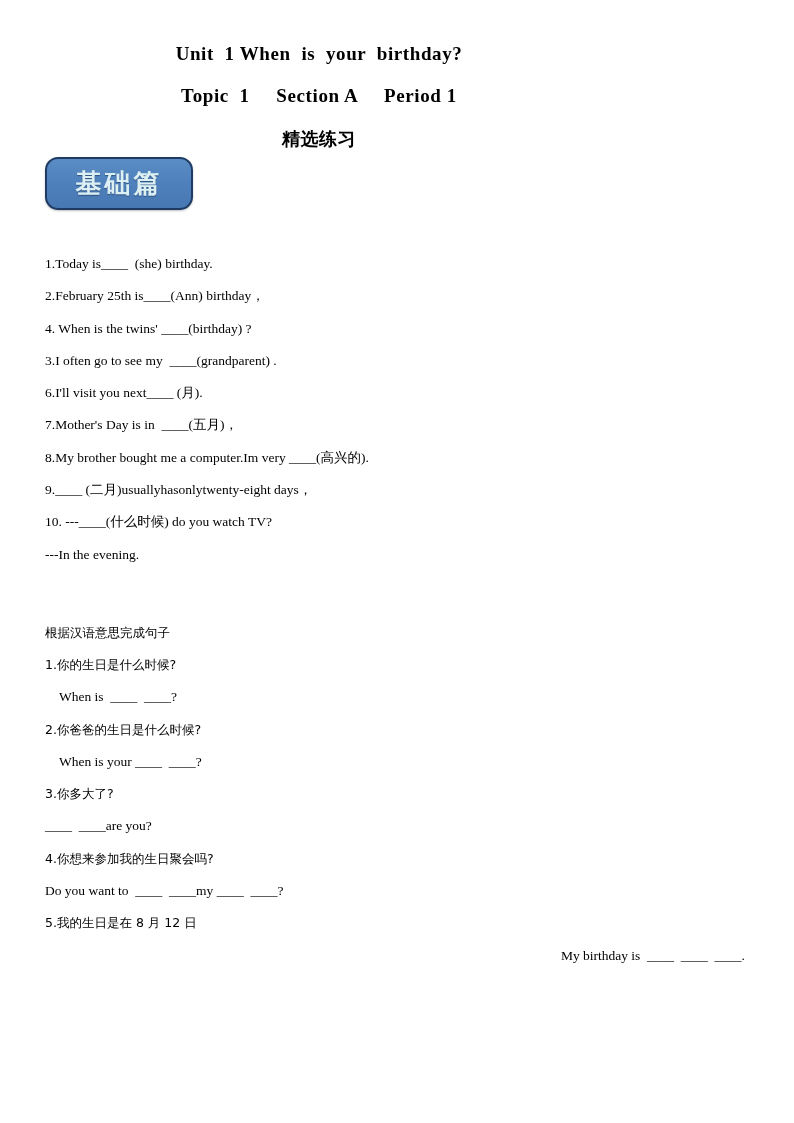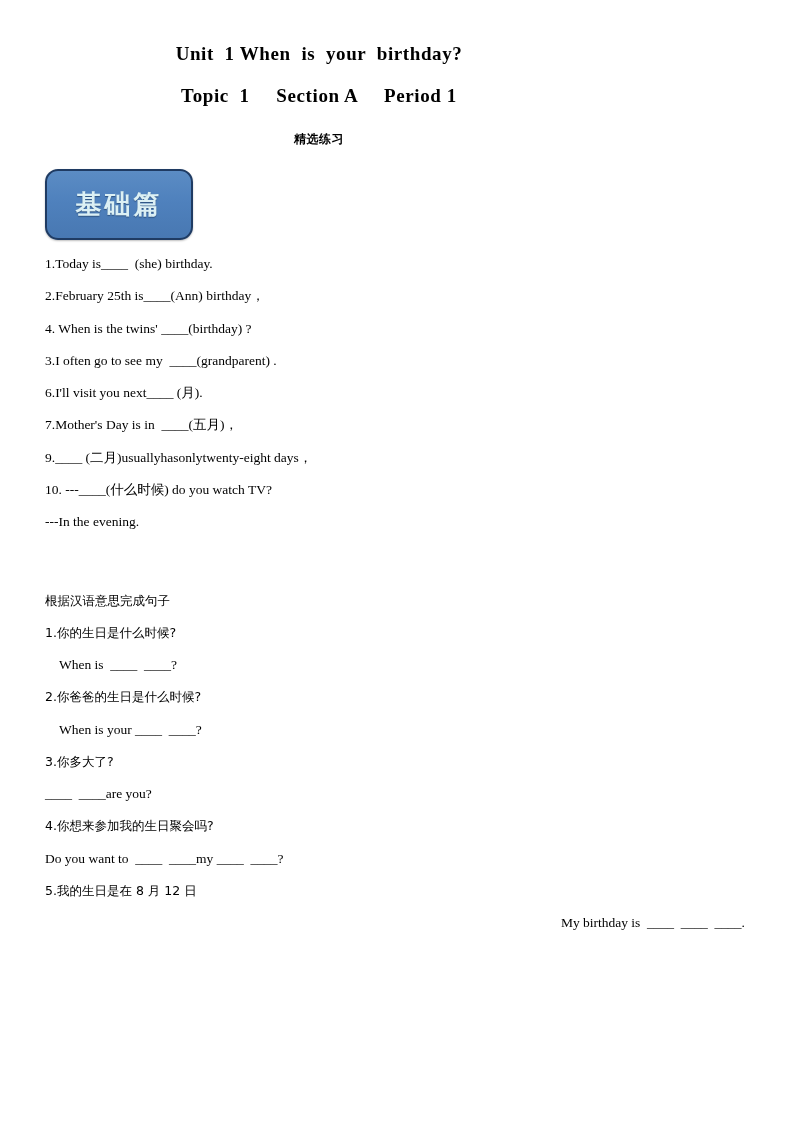--- a/index.html
+++ b/index.html
@@ -45,42 +45,41 @@
     font-weight: bold;
     font-size: 19px;
     letter-spacing: 0.6px;
     line-height: 26px;
     white-space: pre;
     margin: 16px 0 0 0;
   }
   .doc-cn-title {
     font-family: "DejaVu Sans", sans-serif;
     font-weight: bold;
-    font-size: 12px;
+    font-size: 18px;
     line-height: 24px;
     margin: 18px 0 0 0;
     letter-spacing: 0.5px;
   }
 
   
   .badge {
     position: absolute;
     left: 45px;
     top: 157px;
     width: 148px;
-    height: 71px;
+    height: 53px;
     box-sizing: border-box;
     background: linear-gradient(180deg, #5b8cc4 0%, #4f81bd 45%, #4878b2 100%);
     border: 2px solid #1f3b63;
     border-radius: 13px;
     display: flex;
     align-items: center;
     justify-content: center;
     box-shadow: 0 1px 2px rgba(0,0,0,0.25);
-    margin-top: 12px;
   }
   .badge-text {
     font-family: "DejaVu Sans", sans-serif;
     font-weight: bold;
     font-size: 26px;
     color: #dcf0f4;
     letter-spacing: 3px;
     text-shadow: 0 1px 1px rgba(20,45,80,0.55);
   }
 
@@ -140,20 +139,21 @@
 
   <div class="content">
 
 
     <div class="q-line">1.Today is____  (she) birthday.</div>
     <div class="q-line">2.February 25th is____(Ann) birthday，</div>
     <div class="q-line">4. When is the twins' ____(birthday) ?</div>
     <div class="q-line">3.I often go to see my  ____(grandparent) .</div>
     <div class="q-line">6.I'll visit you next____ (月).</div>
     <div class="q-line">7.Mother's Day is in  ____(五月)，</div>
+    <div class="q-line">8.My brother bought me a computer.Im very ____(高兴的).</div>
     <div class="q-line">9.____ (二月)usuallyhasonlytwenty-eight days，</div>
     <div class="q-line">10. ---____(什么时候) do you watch TV?</div>
     <div class="q-line">---In the evening.</div>
 
     <div class="section-gap"></div>
 
     <div class="section-heading">根据汉语意思完成句子</div>
 
     <div class="q-line cn">1.你的生日是什么时候?</div>
     <div class="q-line indent">When is  ____  ____?</div>

